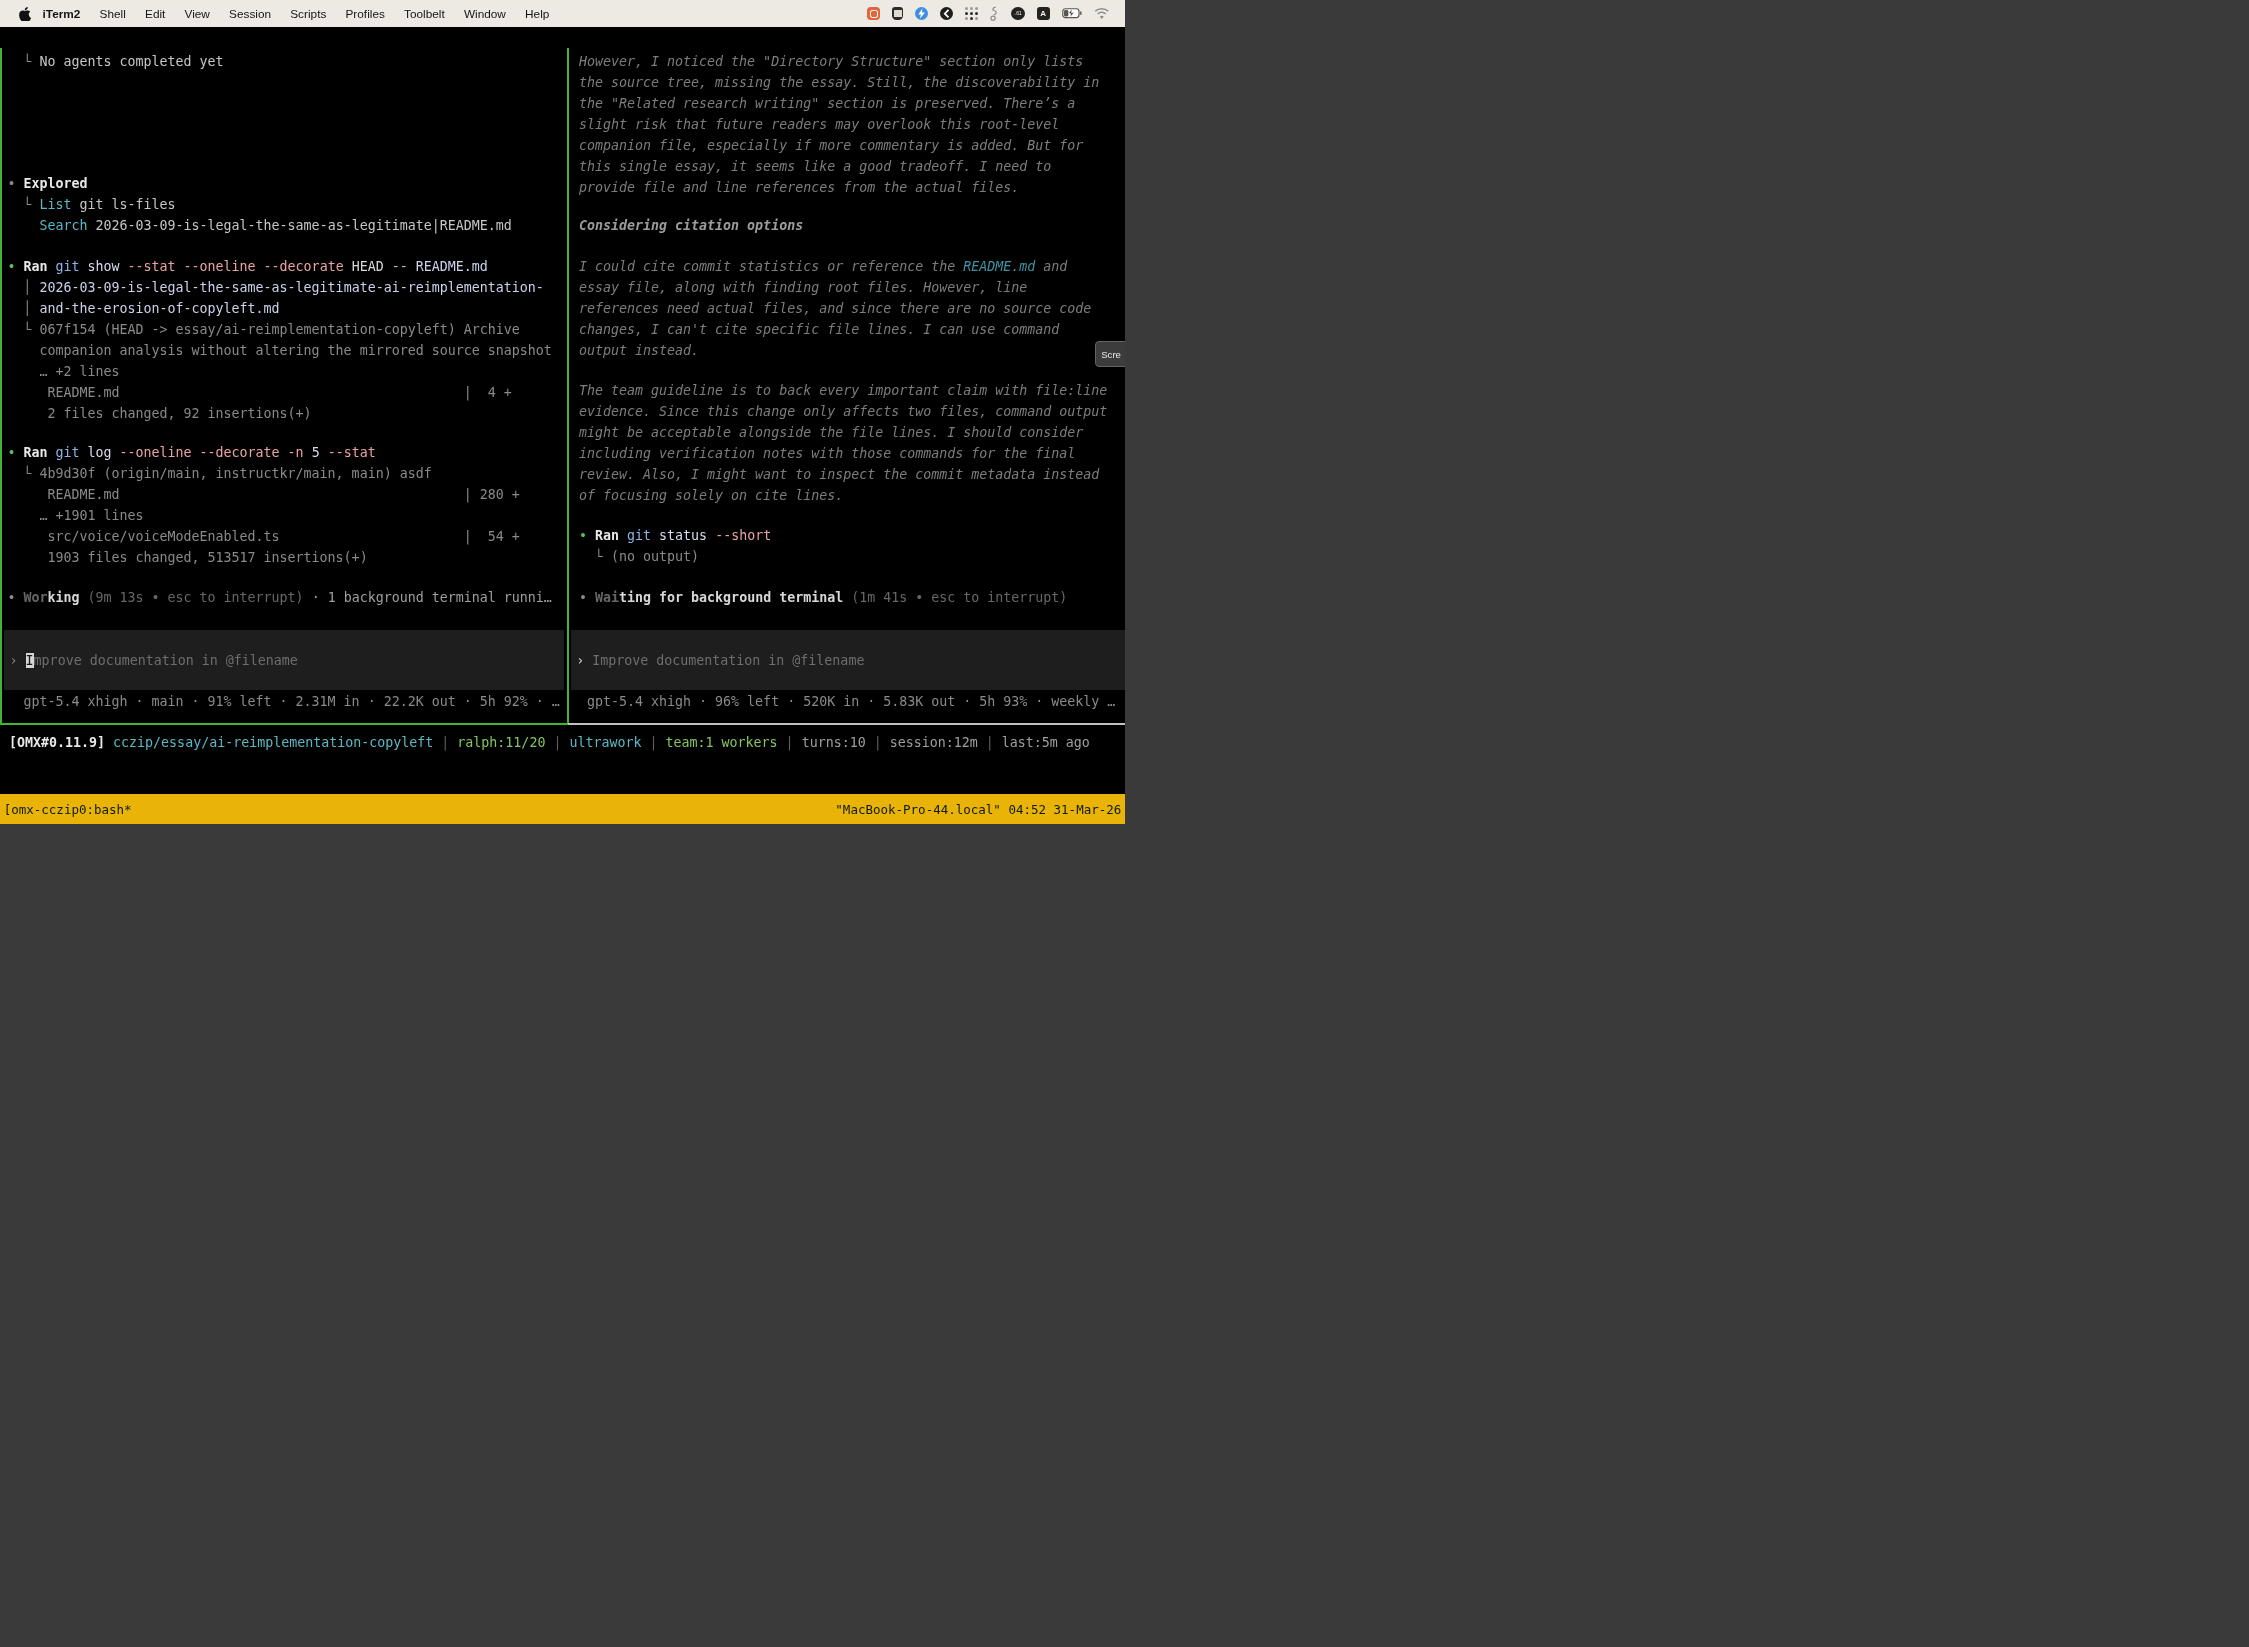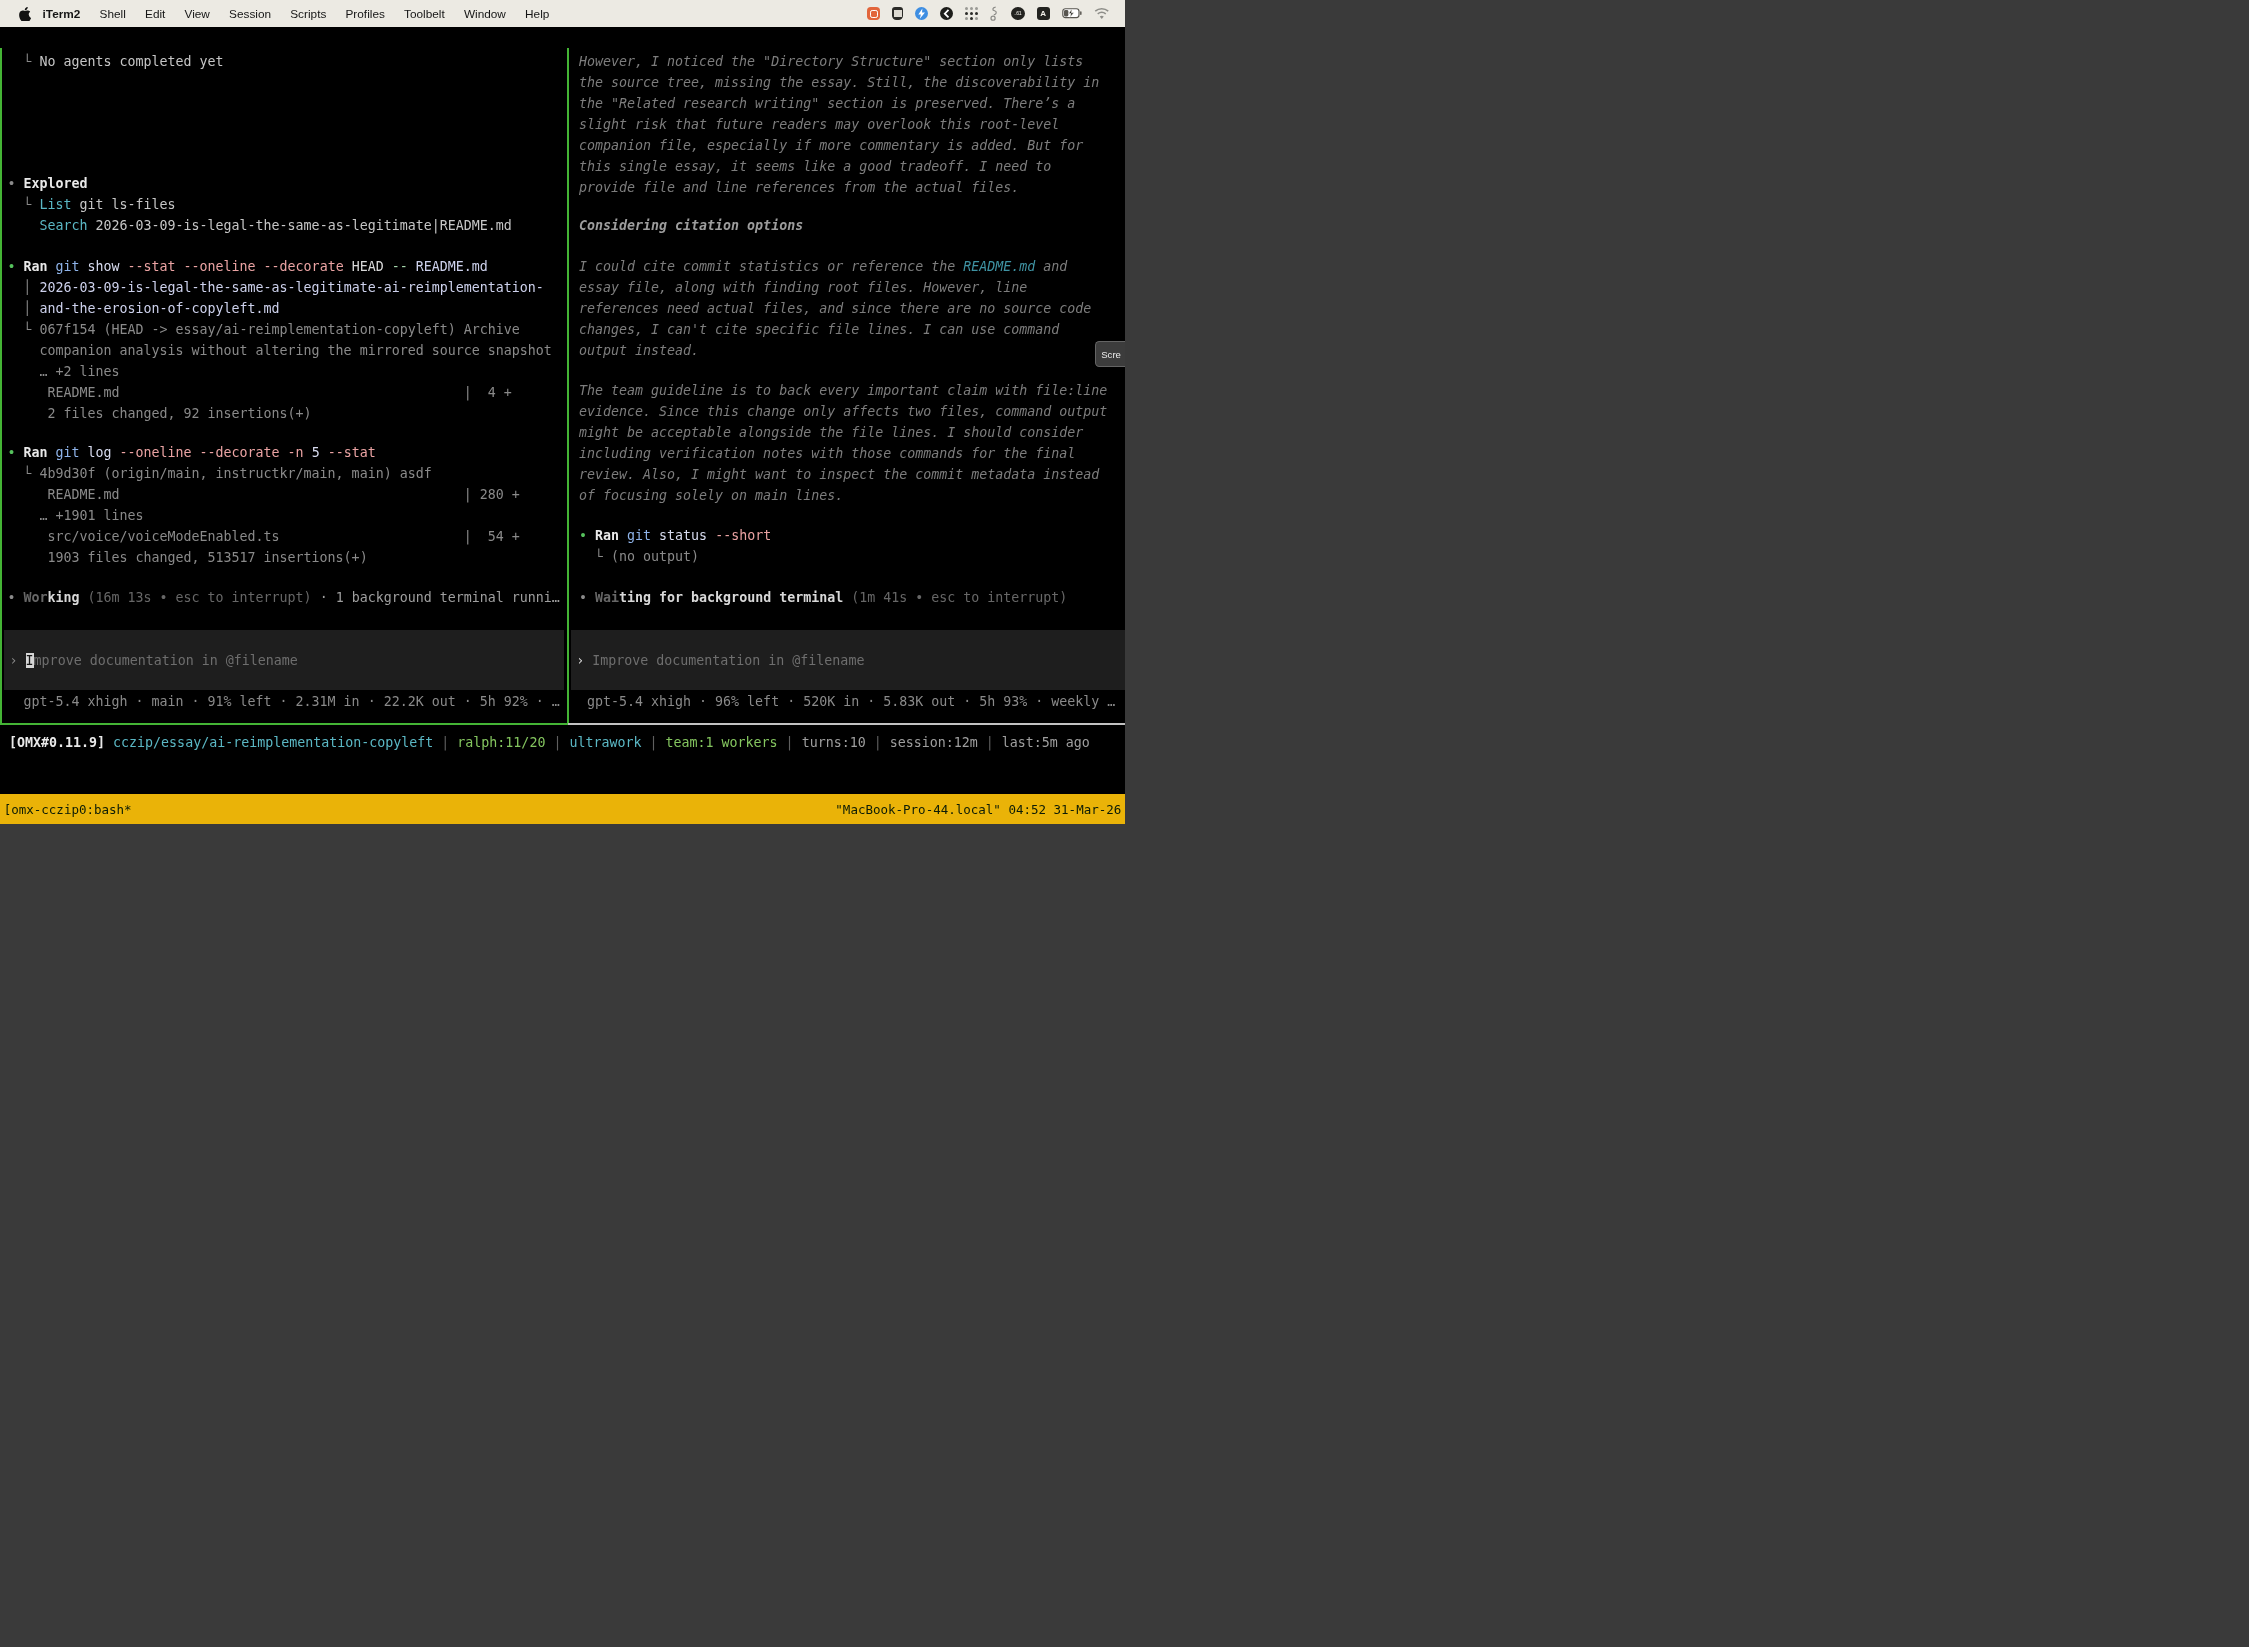--- a/index.html
+++ b/index.html
@@ -194,21 +194,21 @@
           </div>
           <div class="tlines" style="top: 394px;">
             <div class="trow"><span class="c-gn">• </span><span class="c-w b">Ran </span><span class="c-bl">git </span><span class="c-lv">log </span><span class="c-pk">--oneline --decorate -n </span><span class="c-lv">5 </span><span class="c-pk">--stat</span></div>
             <div class="trow"><span class="c-d">  └ 4b9d30f (origin/main, instructkr/main, main) asdf</span></div>
             <div class="trow"><span class="c-d">     README.md                                           | 280 +</span></div>
             <div class="trow"><span class="c-d">    … +1901 lines</span></div>
             <div class="trow"><span class="c-d">     src/voice/voiceModeEnabled.ts                       |  54 +</span></div>
             <div class="trow"><span class="c-d">     1903 files changed, 513517 insertions(+)</span></div>
           </div>
           <div class="tlines" style="top: 539px;">
-            <div class="trow"><span class="c-d">• </span><span class="c-dd b">Wor</span><span class="c-g2 b">king</span><span class="c-dd"> (16m 13s • esc to interrupt)</span><span class="c-k"> · 1 background terminal runni…</span></div>
+            <div class="trow"><span class="c-d">• </span><span class="c-dd b">Wor</span><span class="c-g2 b">king</span><span class="c-dd"> (9m 13s • esc to interrupt)</span><span class="c-k"> · 1 background terminal runni…</span></div>
           </div>
           <div class="tbox" style="top: 582px; height: 60px; left: 4.4px; width: 560px;">
             <div class="trow"><span class="c-d">› </span><span class="c-cur">I</span><span class="c-ph">mprove documentation in @filename</span></div>
           </div>
           <div class="tlines" style="top: 643px;">
             <div class="trow"><span class="c-d">  gpt-5.4 xhigh · main · 91% left · 2.31M in · 22.2K out · 5h 92% · …</span></div>
           </div>
         </div>
       <div class="pane pane-right" id="pane-right">
           <div class="tlines" style="top: 2.2px;">
@@ -229,21 +229,21 @@
             <div class="trow"><span class="c-it">references need actual files, and since there are no source code</span></div>
             <div class="trow"><span class="c-it">changes, I can't cite specific file lines. I can use command</span></div>
             <div class="trow"><span class="c-it">output instead.</span></div>
           </div>
           <div class="tlines" style="top: 332px;">
             <div class="trow"><span class="c-it">The team guideline is to back every important claim with file:line</span></div>
             <div class="trow"><span class="c-it">evidence. Since this change only affects two files, command output</span></div>
             <div class="trow"><span class="c-it">might be acceptable alongside the file lines. I should consider</span></div>
             <div class="trow"><span class="c-it">including verification notes with those commands for the final</span></div>
             <div class="trow"><span class="c-it">review. Also, I might want to inspect the commit metadata instead</span></div>
-            <div class="trow"><span class="c-it">of focusing solely on main lines.</span></div>
+            <div class="trow"><span class="c-it">of focusing solely on cite lines.</span></div>
           </div>
           <div class="tlines" style="top: 477px;">
             <div class="trow"><span class="c-gn">• </span><span class="c-w b">Ran </span><span class="c-bl">git </span><span class="c-lv">status </span><span class="c-pk">--short</span></div>
             <div class="trow"><span class="c-d">  └ (no output)</span></div>
           </div>
           <div class="tlines" style="top: 539px;">
             <div class="trow"><span class="c-d">• </span><span class="c-dd b">Wai</span><span class="c-g2 b">ting for background terminal</span><span class="c-dd"> (1m 41s • esc to interrupt)</span></div>
           </div>
           <div class="tbox" style="top: 582px; height: 60px; left: 3px; width: 554px;">
             <div class="trow"><span class="c-g2">› </span><span class="c-ph">Improve documentation in @filename</span></div>

